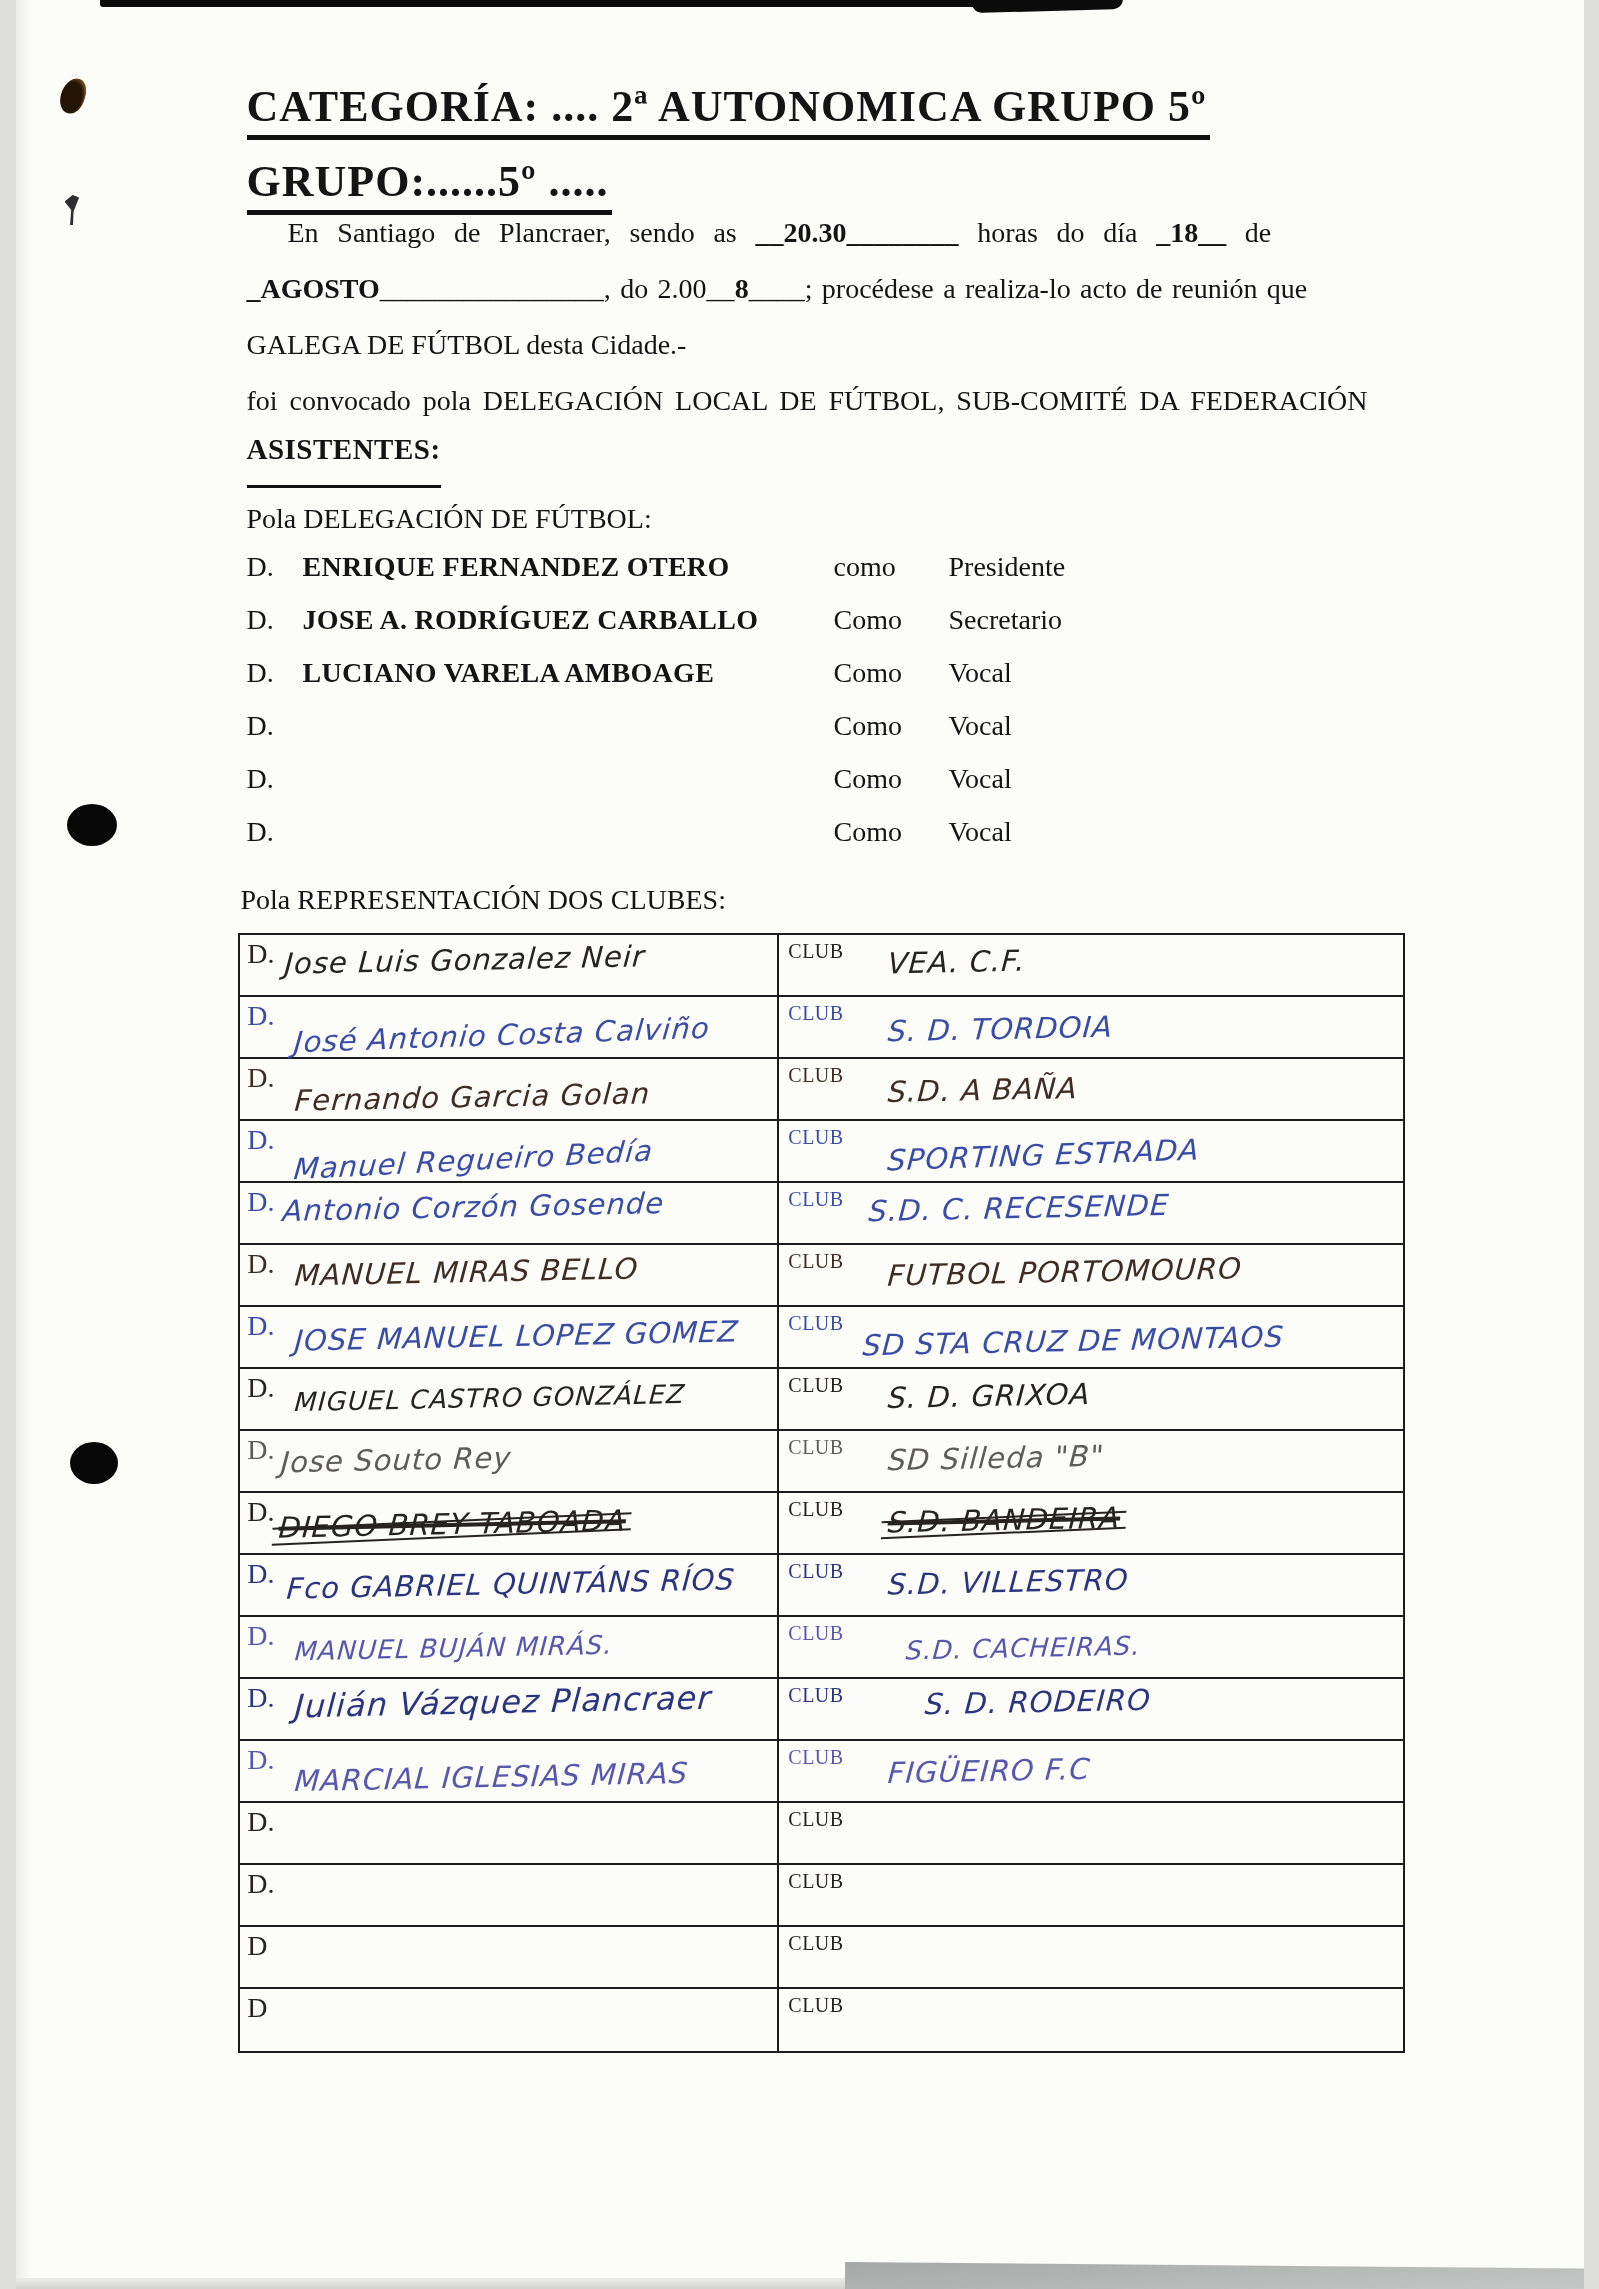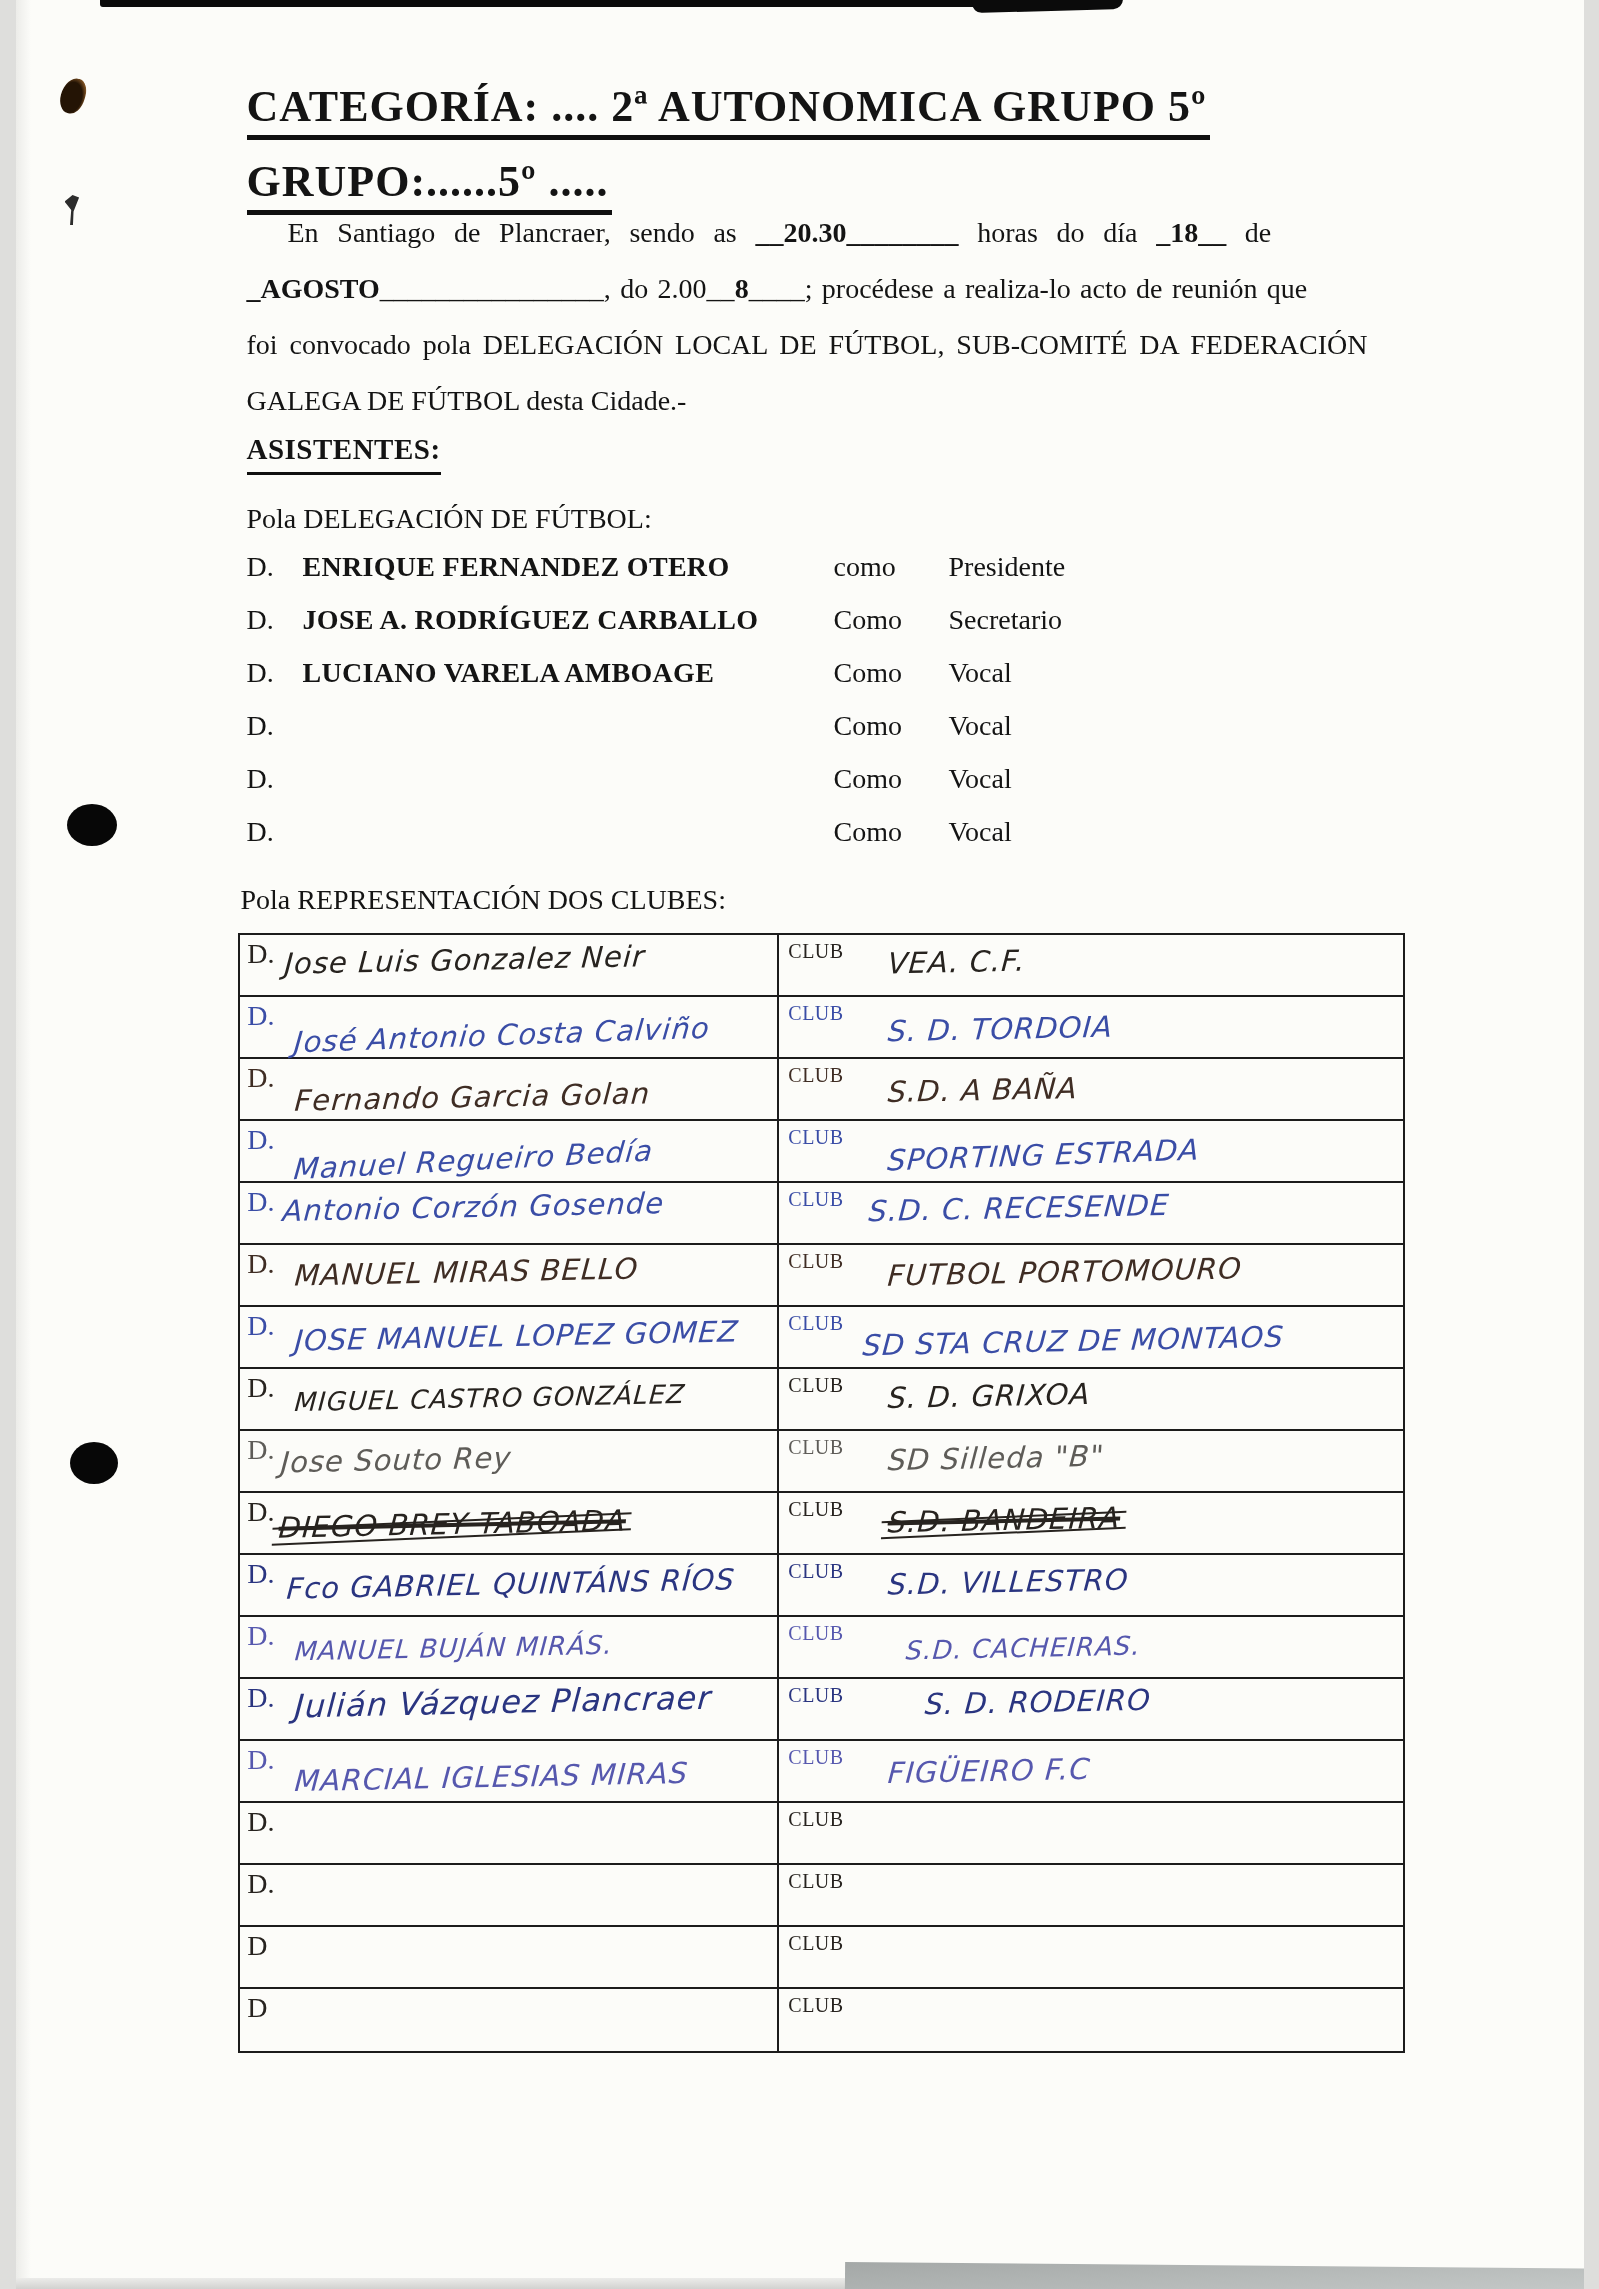--- a/index.html
+++ b/index.html
@@ -24,21 +24,21 @@
   
   .doc-title{position:absolute;left:231px;top:82px;}
   .title-line{display:table;font-weight:bold;font-size:44px;letter-spacing:1px;line-height:1.12;
         border-bottom:5.9px solid #101010;padding:0 3.9px 3.9px 0;margin:0 0 16.6px 0;}
   .para{position:absolute;left:231px;top:205px;width:1165px;font-size:28px;}
   .pline{display:block;height:56px;line-height:56px;white-space:nowrap;}
   .pl1{text-indent:41px;word-spacing:11.7px;}
   .pl2{word-spacing:2.4px;}
   .pl3{word-spacing:4.9px;}
   .asist-head{position:absolute;left:231px;top:433px;display:table;font-size:29px;font-weight:bold;
-        letter-spacing:0.5px;border-bottom:3.9px solid #101010;padding-bottom:6px;}
+        letter-spacing:0.5px;border-bottom:3.9px solid #101010;padding-bottom:19px;}
   .deleg-line{position:absolute;left:231px;top:493px;font-size:28px;margin-top:10px;}
   .att-list{position:absolute;left:231px;top:540px;width:1162px;}
   .att-row{display:flex;height:53px;align-items:center;font-size:28px;}
   .att-d{width:56px;}
   .att-name{width:531px;letter-spacing:0.3px;font-weight:bold;}
   .att-como{width:115px;}
   .att-role{flex:1;}
   .clubes-line{position:absolute;left:225px;top:884px;font-size:28px;}
   
   .club-table{position:absolute;left:222px;top:933px;width:1167px;box-sizing:border-box;
@@ -103,22 +103,22 @@
   <div class="bottom-shadow"></div>
 
   <div class="doc-title">
     <h1 class="title-line">CATEGORÍA: .... 2ª AUTONOMICA GRUPO 5º</h1>
     <h1 class="title-line">GRUPO:......5º .....</h1>
   </div>
 
   <div class="para">
     <span class="pline pl1"><span>En Santiago de Plancraer, sendo as </span><b>__20.30________</b><span> horas do día </span><b>_18__</b><span> de</span></span>
     <span class="pline pl2"><b>_AGOSTO</b><span>________________</span><span>, do 2.00__</span><b>8</b><span>____; procédese a realiza-lo acto de reunión que</span></span>
+    <span class="pline">GALEGA DE FÚTBOL desta Cidade.-</span>
     <span class="pline pl3">foi convocado pola DELEGACIÓN LOCAL DE FÚTBOL, SUB-COMITÉ DA FEDERACIÓN</span>
-    <span class="pline">GALEGA DE FÚTBOL desta Cidade.-</span>
   </div>
 
   <div class="asist-head">ASISTENTES:</div>
   <div class="deleg-line">Pola DELEGACIÓN DE FÚTBOL:</div>
 
   <div class="att-list">
       <div class="att-row">
     <span class="att-d">D.</span>
     <span class="att-name">ENRIQUE FERNANDEZ OTERO</span>
     <span class="att-como">como</span>

